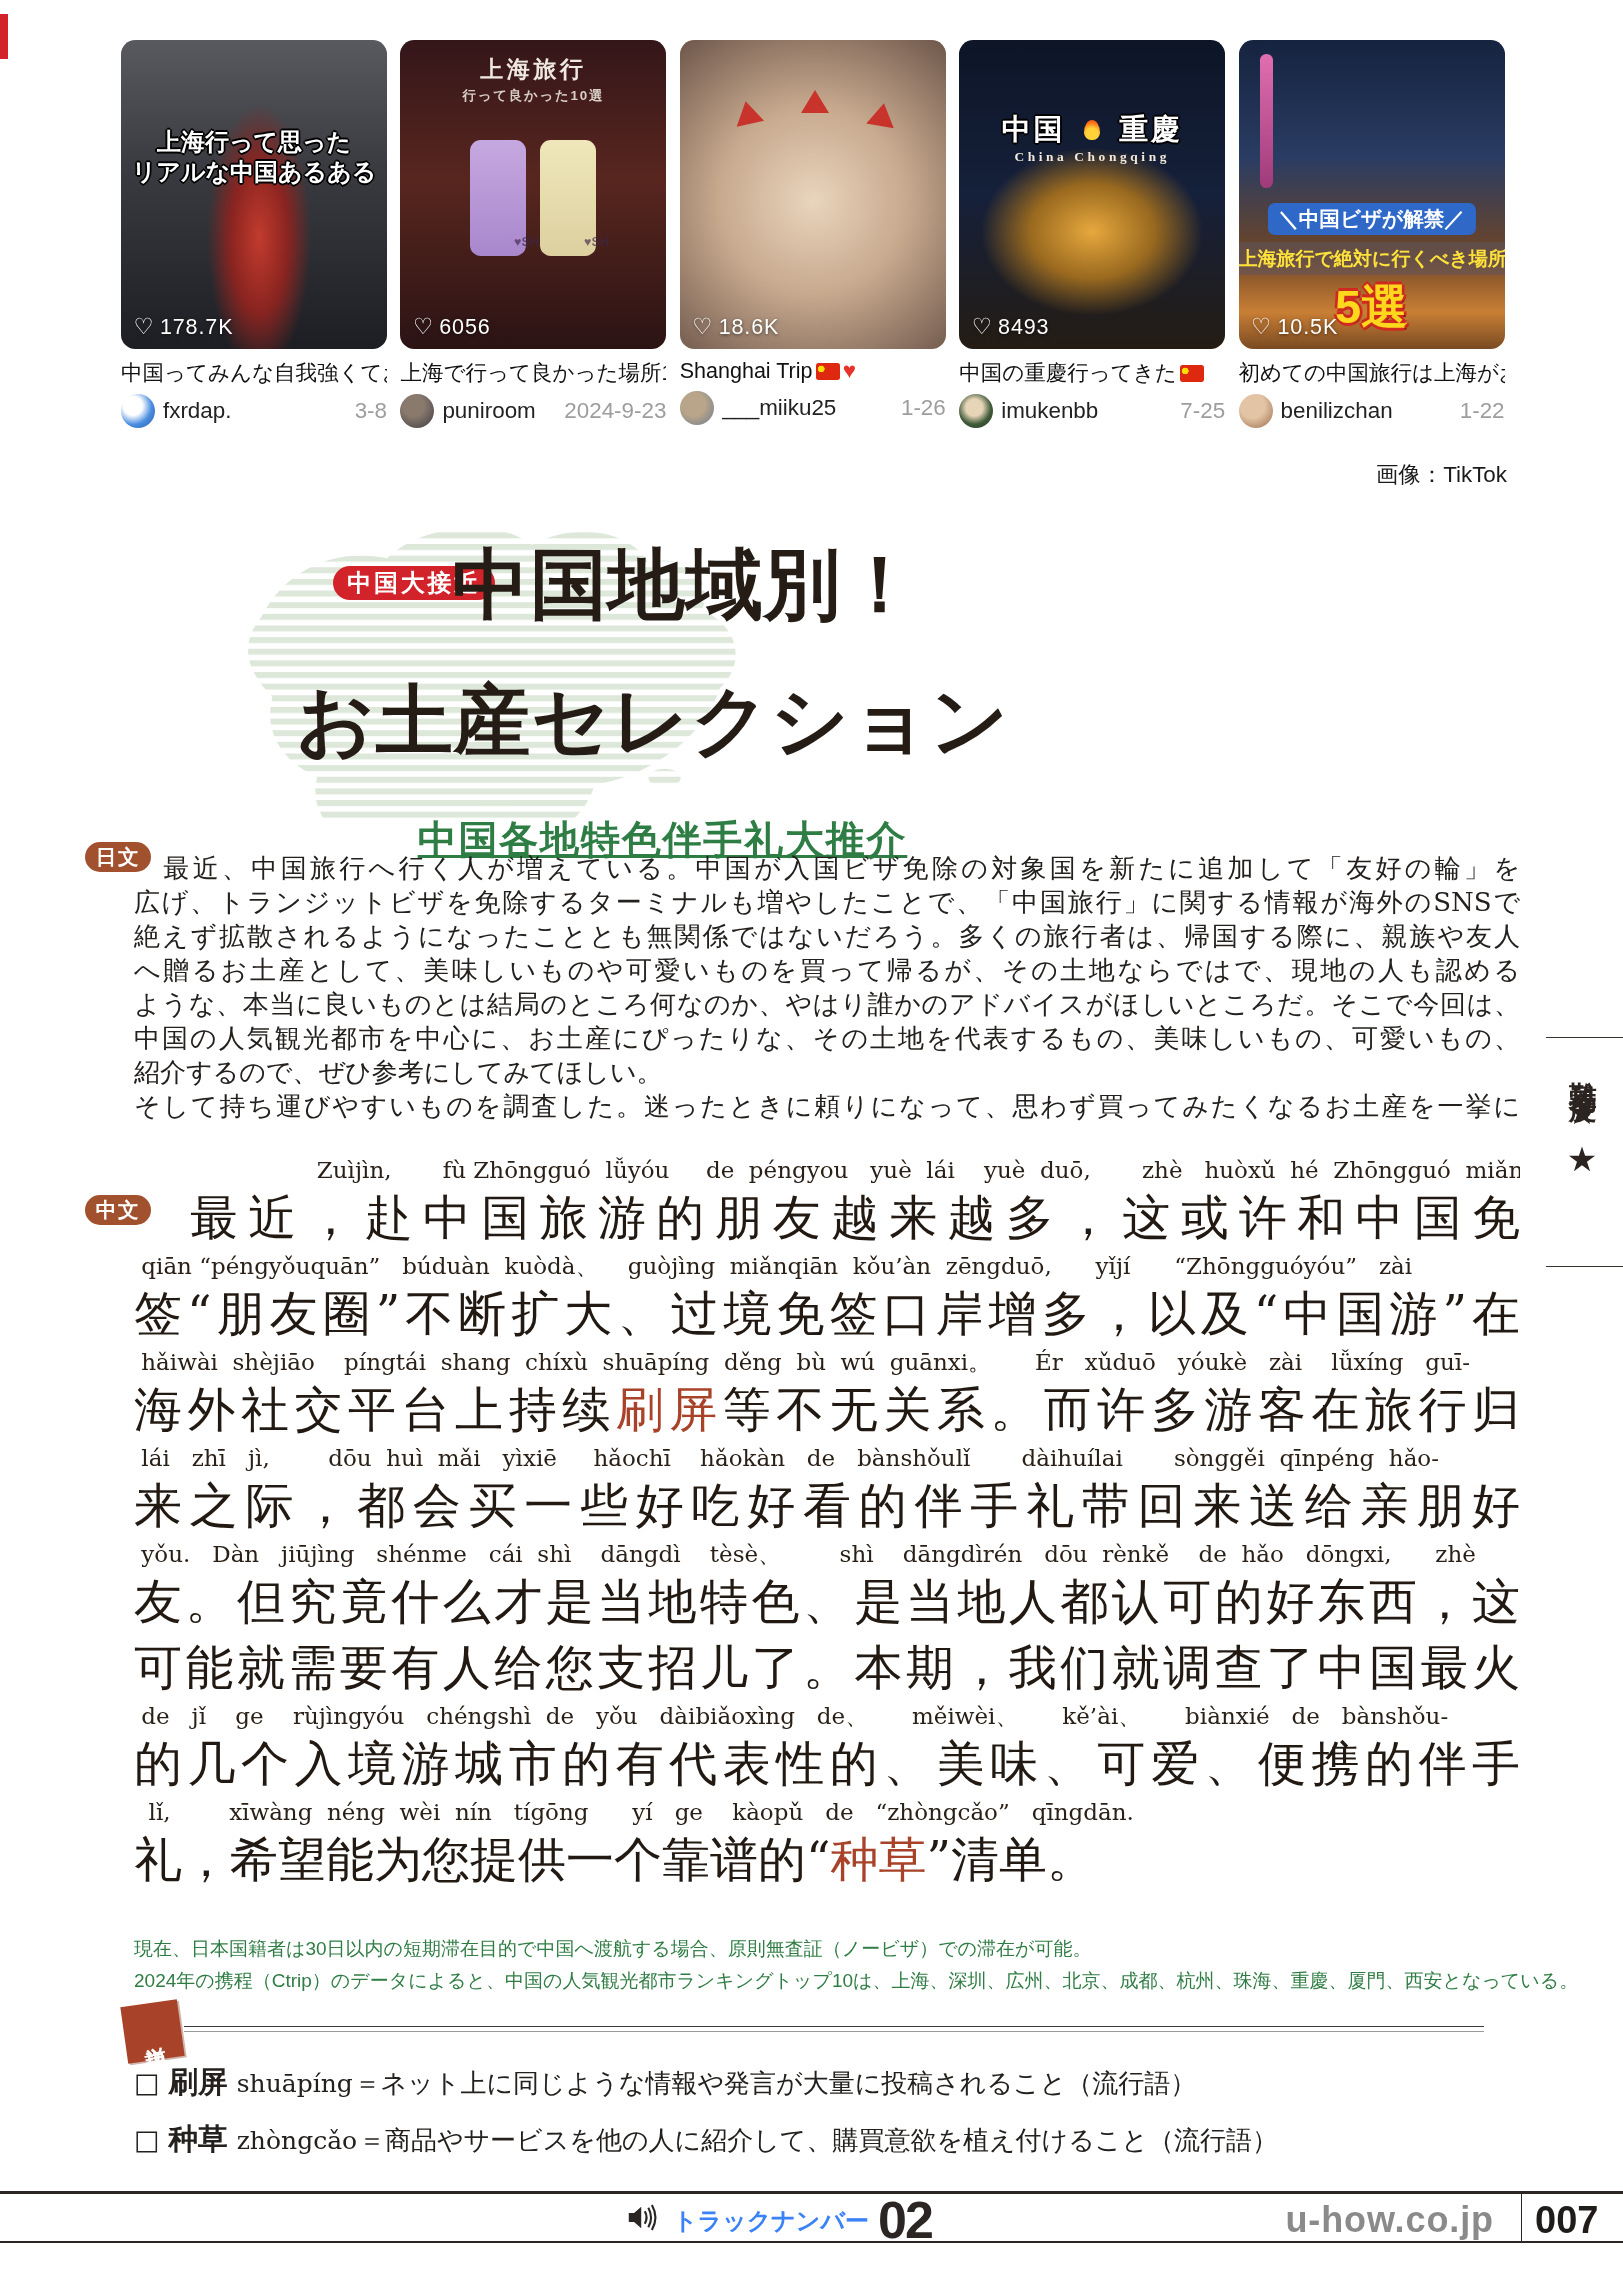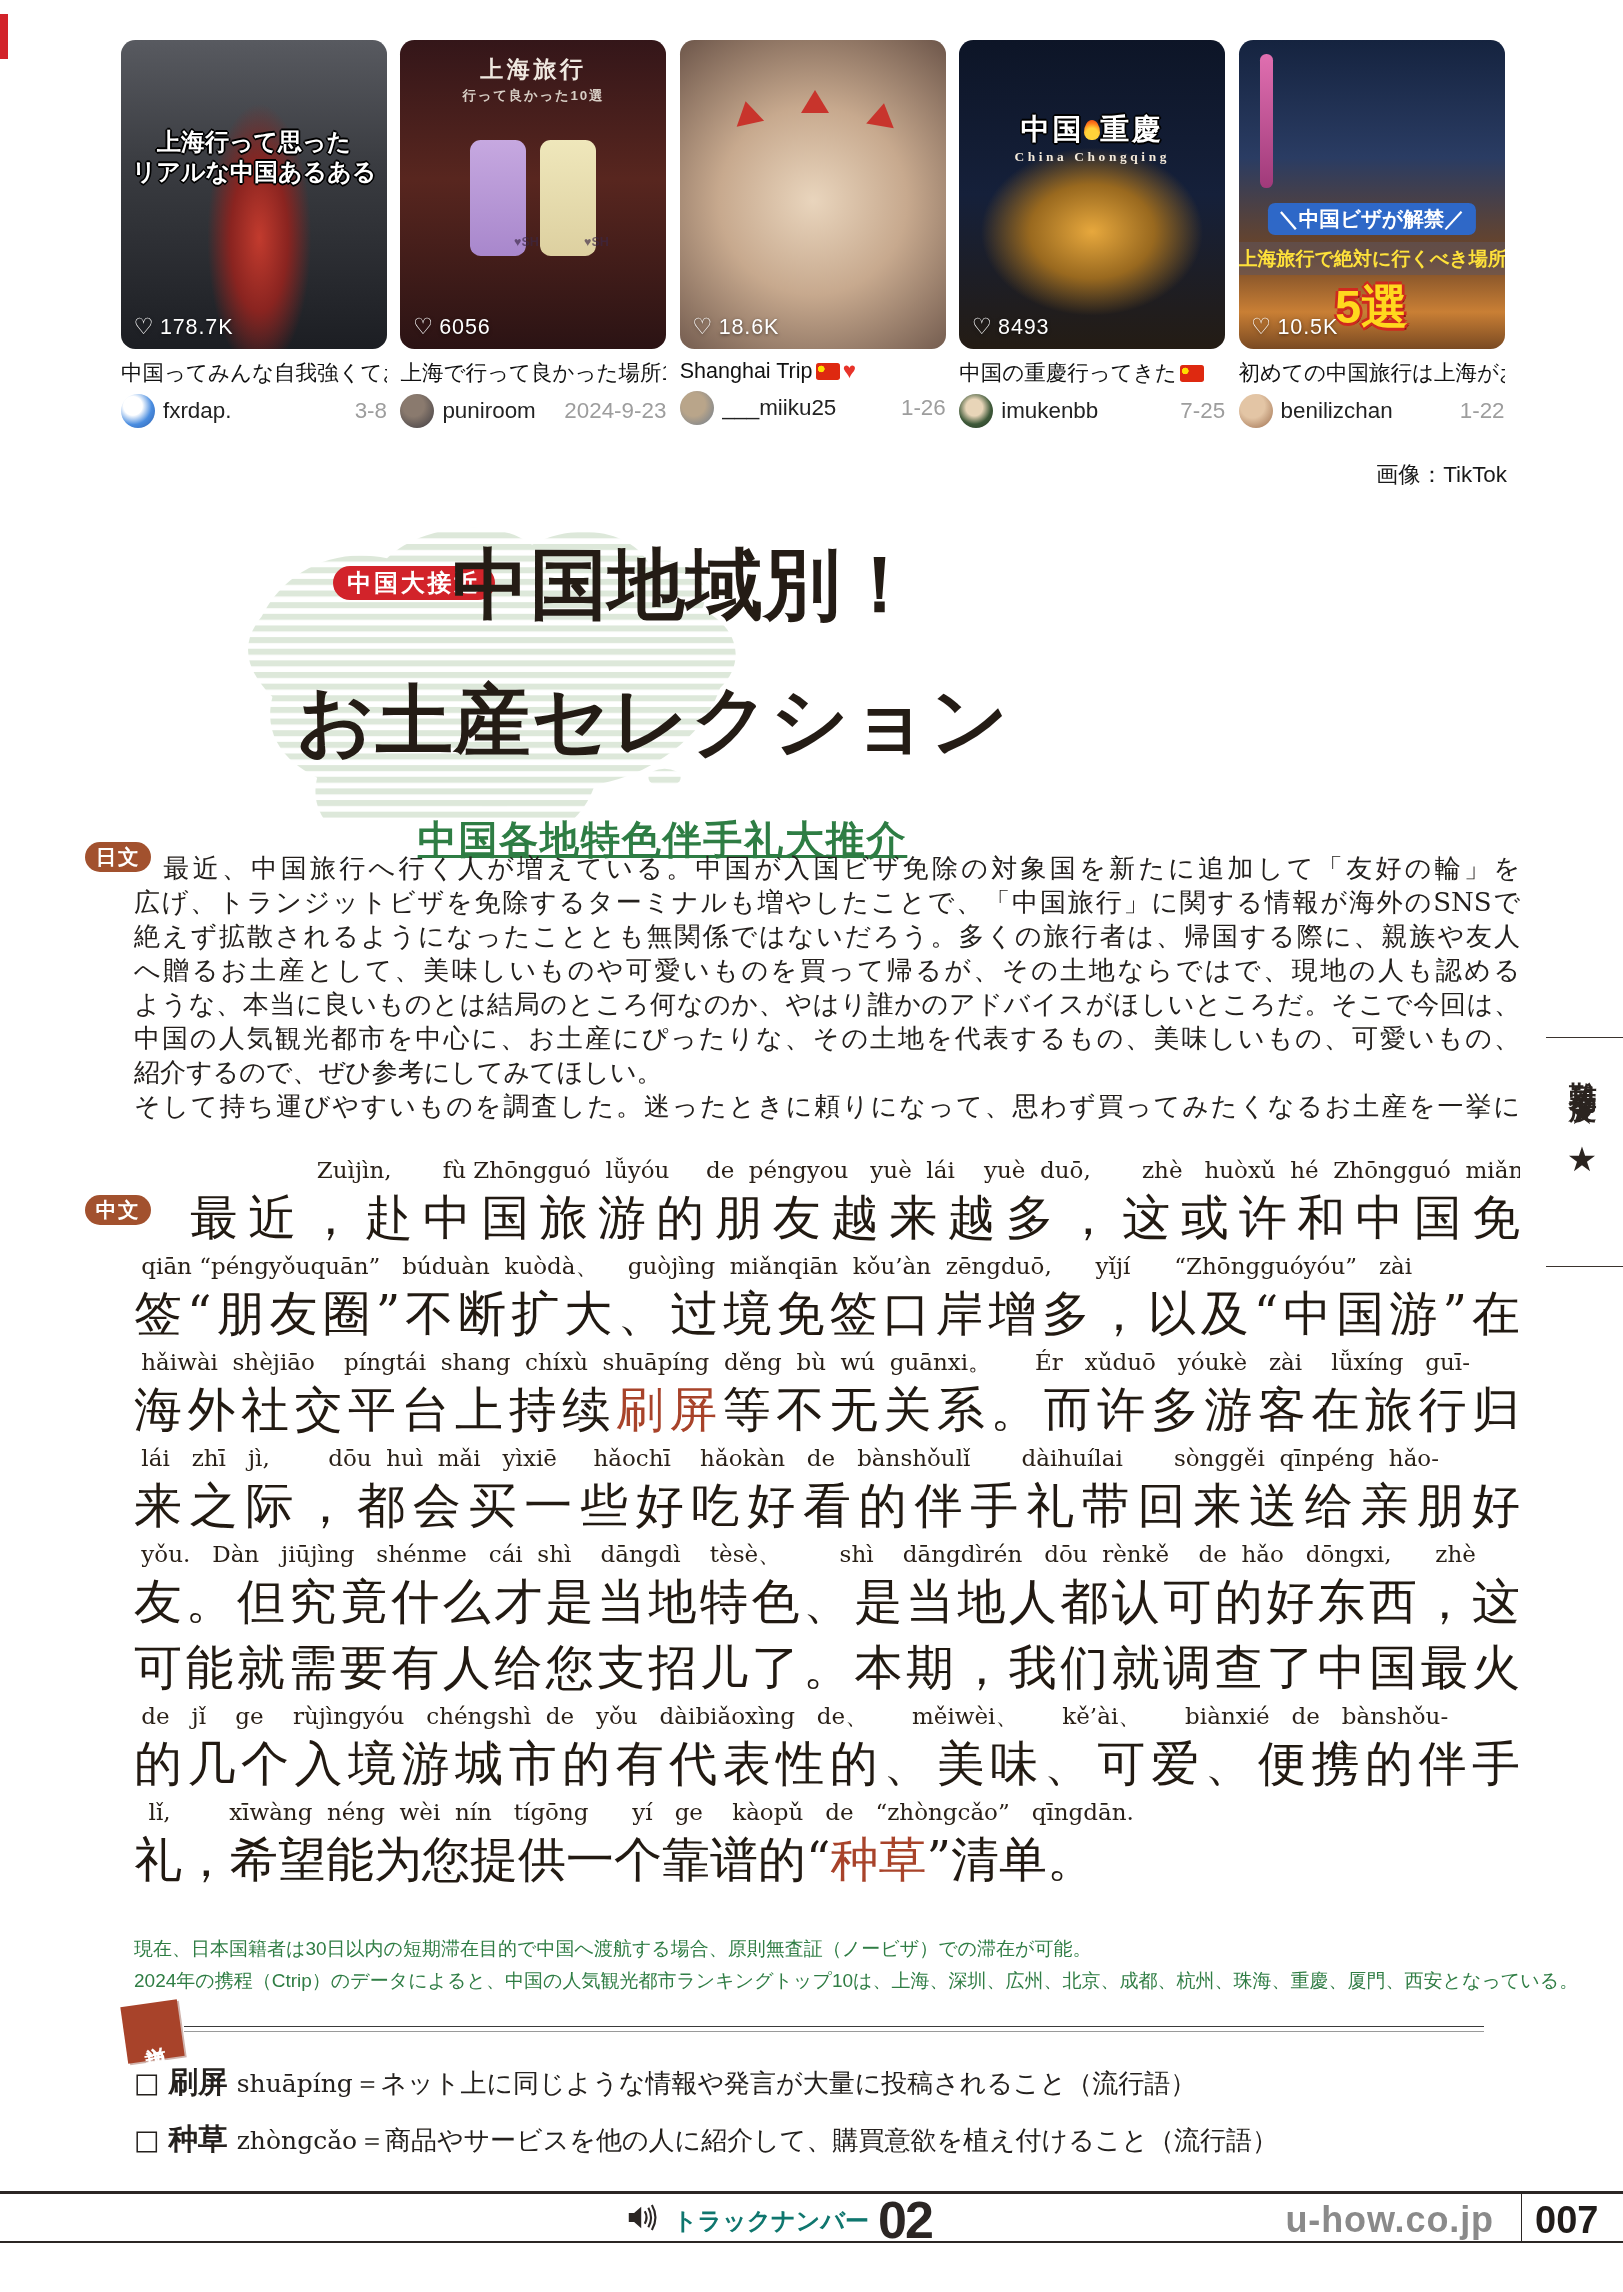--- a/index.html
+++ b/index.html
@@ -39,21 +39,21 @@
   .ov2b{top:47px;font-size:13.4px;letter-spacing:1.8px;text-shadow:none;color:#d8cfc6;}
   .pop{position:absolute;top:100px;width:56px;height:116px;border-radius:10.7px;text-align:center;}
   .pop span{position:absolute;bottom:7.2px;width:100%;font-size:12.5px;font-weight:bold;color:rgba(60,40,70,.65);}
   .pop.purple{left:70px;background:linear-gradient(#c6a8e0,#a887cc);}
   .pop.cream{left:140px;background:linear-gradient(#efe7bb,#ddd0a0);}
   .hat{position:absolute;width:0;height:0;border-left:14.3px solid transparent;border-right:14.3px solid transparent;
        border-bottom:23px solid #c8342c;}
   .hat.h1{left:54px;top:61px;transform:rotate(-12deg);}
   .hat.h2{left:121px;top:50px;}
   .hat.h3{left:188px;top:63px;transform:rotate(10deg);}
-  .ov4a{top:70px;font-size:29px;letter-spacing:2.7px;display:flex;justify-content:center;align-items:center;gap:0;}
+  .ov4a{top:70px;font-size:29px;letter-spacing:2.7px;display:flex;justify-content:center;align-items:center;gap:19px;}
   .ov4b{top:109px;font-size:13.4px;letter-spacing:3.6px;font-family:"Liberation Serif",serif;text-shadow:none;color:#f3e9da;}
   .flame{display:inline-block;width:16px;height:20.6px;
          background:radial-gradient(circle at 50% 72%, #ffd23a 0 38%, #ff7a1a 68%, #e03a10 100%);
          border-radius:50% 50% 46% 46%/62% 62% 38% 38%;}
   .ov5a{top:163px;left:50%;transform:translateX(-50%);position:absolute;background:rgba(43,107,212,.92);
         color:#fff;font-weight:bold;font-size:20.6px;padding:1.8px 10.7px;border-radius:7.2px;white-space:nowrap;}
   .ov5b{top:202px;position:absolute;width:100%;text-align:center;background:rgba(95,85,95,.55);
         color:#ffe23a;font-weight:bold;font-size:19px;padding:3.6px 0;white-space:nowrap;}
   .ov5c{top:236px;position:absolute;width:100%;text-align:center;color:#ffd81e;font-weight:900;font-size:47px;
         text-shadow:-2.7px 0 #cf2a1e,2.7px 0 #cf2a1e,0 -2.7px #cf2a1e,0 2.7px #cf2a1e,1.8px 1.8px #8a1510;}
@@ -118,21 +118,21 @@
   .dl1{top:1037px;} .dl2{top:1266px;}
   .diff{position:absolute;left:1562px;top:1059px;writing-mode:vertical-rl;
         font-family:"DejaVu Serif","Liberation Serif",serif;color:#2b2420;}
   .diff .lbl{font-size:28px;letter-spacing:5.4px;font-weight:bold;}
   .diff .stars{font-size:34px;letter-spacing:7.2px;margin-top:12.5px;font-family:"DejaVu Sans",sans-serif;}
 
   
   .footer{position:absolute;left:0;top:2191px;width:1624px;height:47px;background:#fff;
           border-top:3.6px solid #2b2624;border-bottom:2.7px solid #2b2624;}
   .spk{position:absolute;left:627px;top:9px;}
-  .track-label{position:absolute;left:673px;top:10.7px;font-size:24px;font-weight:bold;color:#0f766e;}
+  .track-label{position:absolute;left:673px;top:10.7px;font-size:24px;font-weight:bold;color:#3b82f6;}
   .track-num{position:absolute;left:878px;top:-3.6px;font-size:52px;font-weight:900;color:#2b2624;letter-spacing:-1.8px;}
   .site{position:absolute;right:130px;top:5.4px;font-size:36px;font-weight:bold;color:#8a8a8a;letter-spacing:0.9px;}
   .fdiv{position:absolute;left:1521px;top:0;height:47px;border-left:1.8px solid #2b2624;}
   .pageno{position:absolute;left:1535px;top:5.4px;font-size:38px;font-weight:bold;color:#201c1a;}
 </style>
 </head>
 <body>
 
 <div class="page">
   <div class="regmark"></div>

